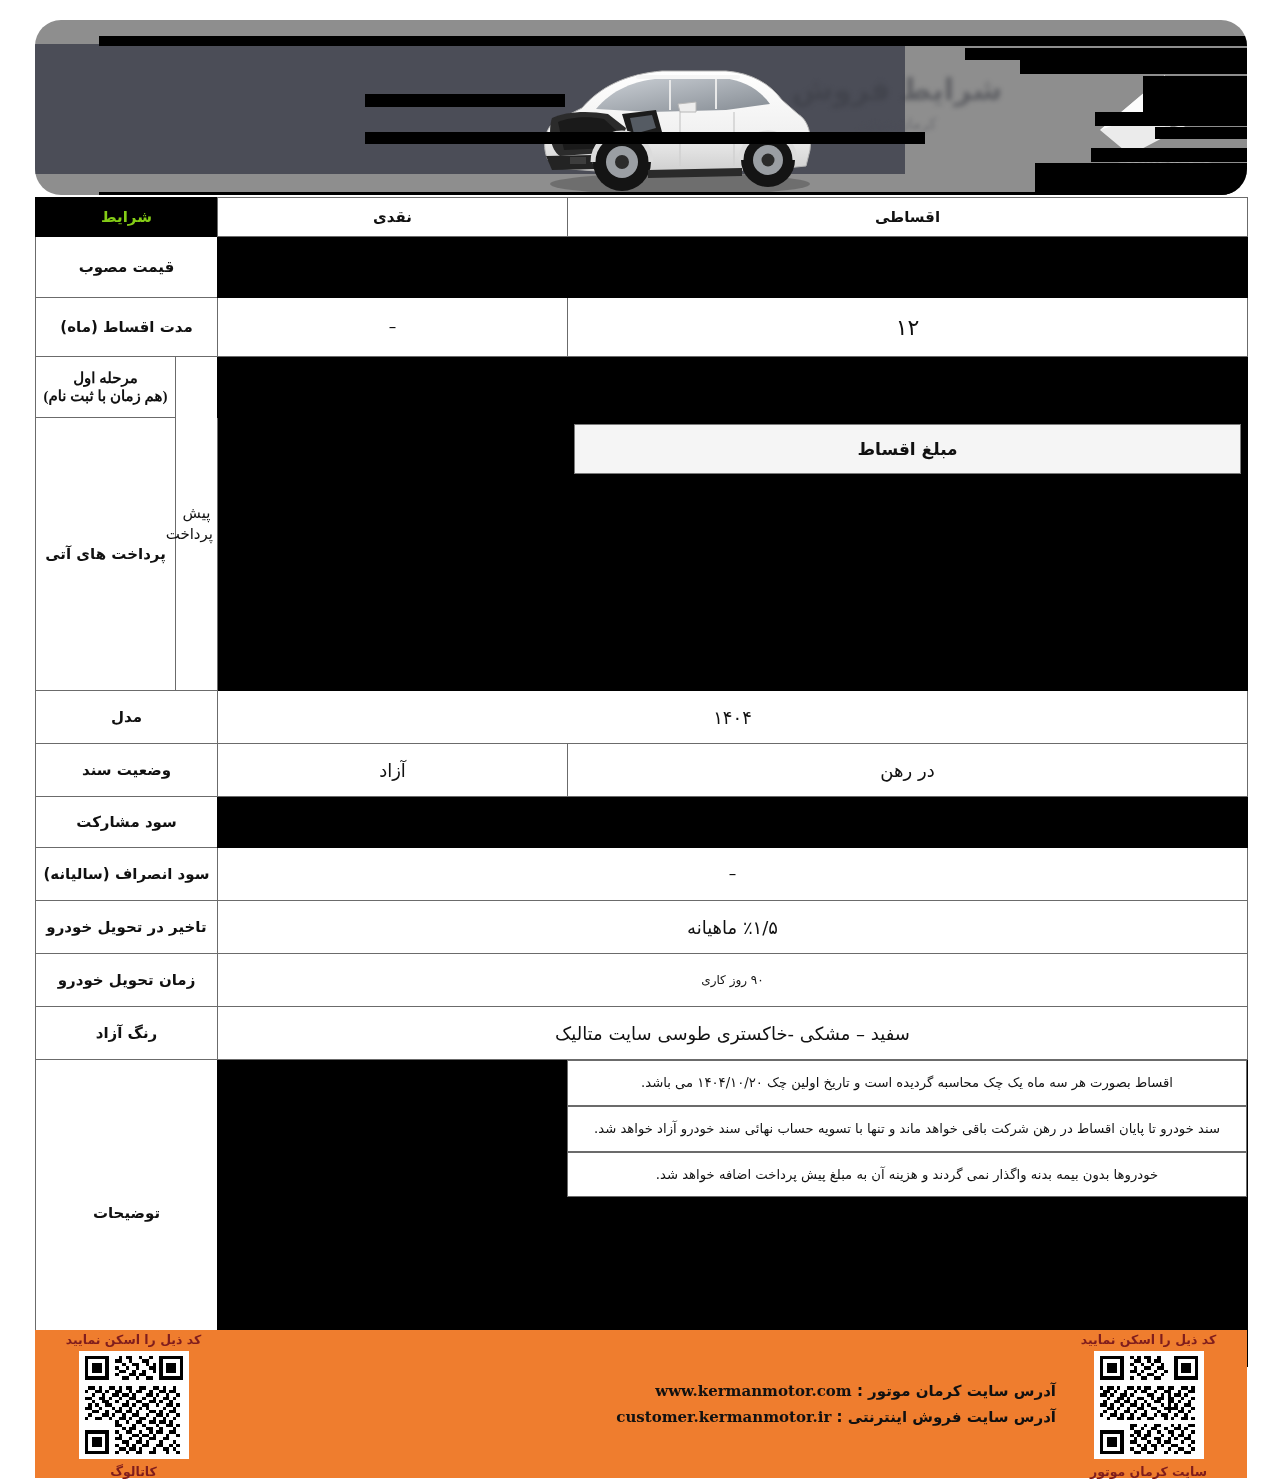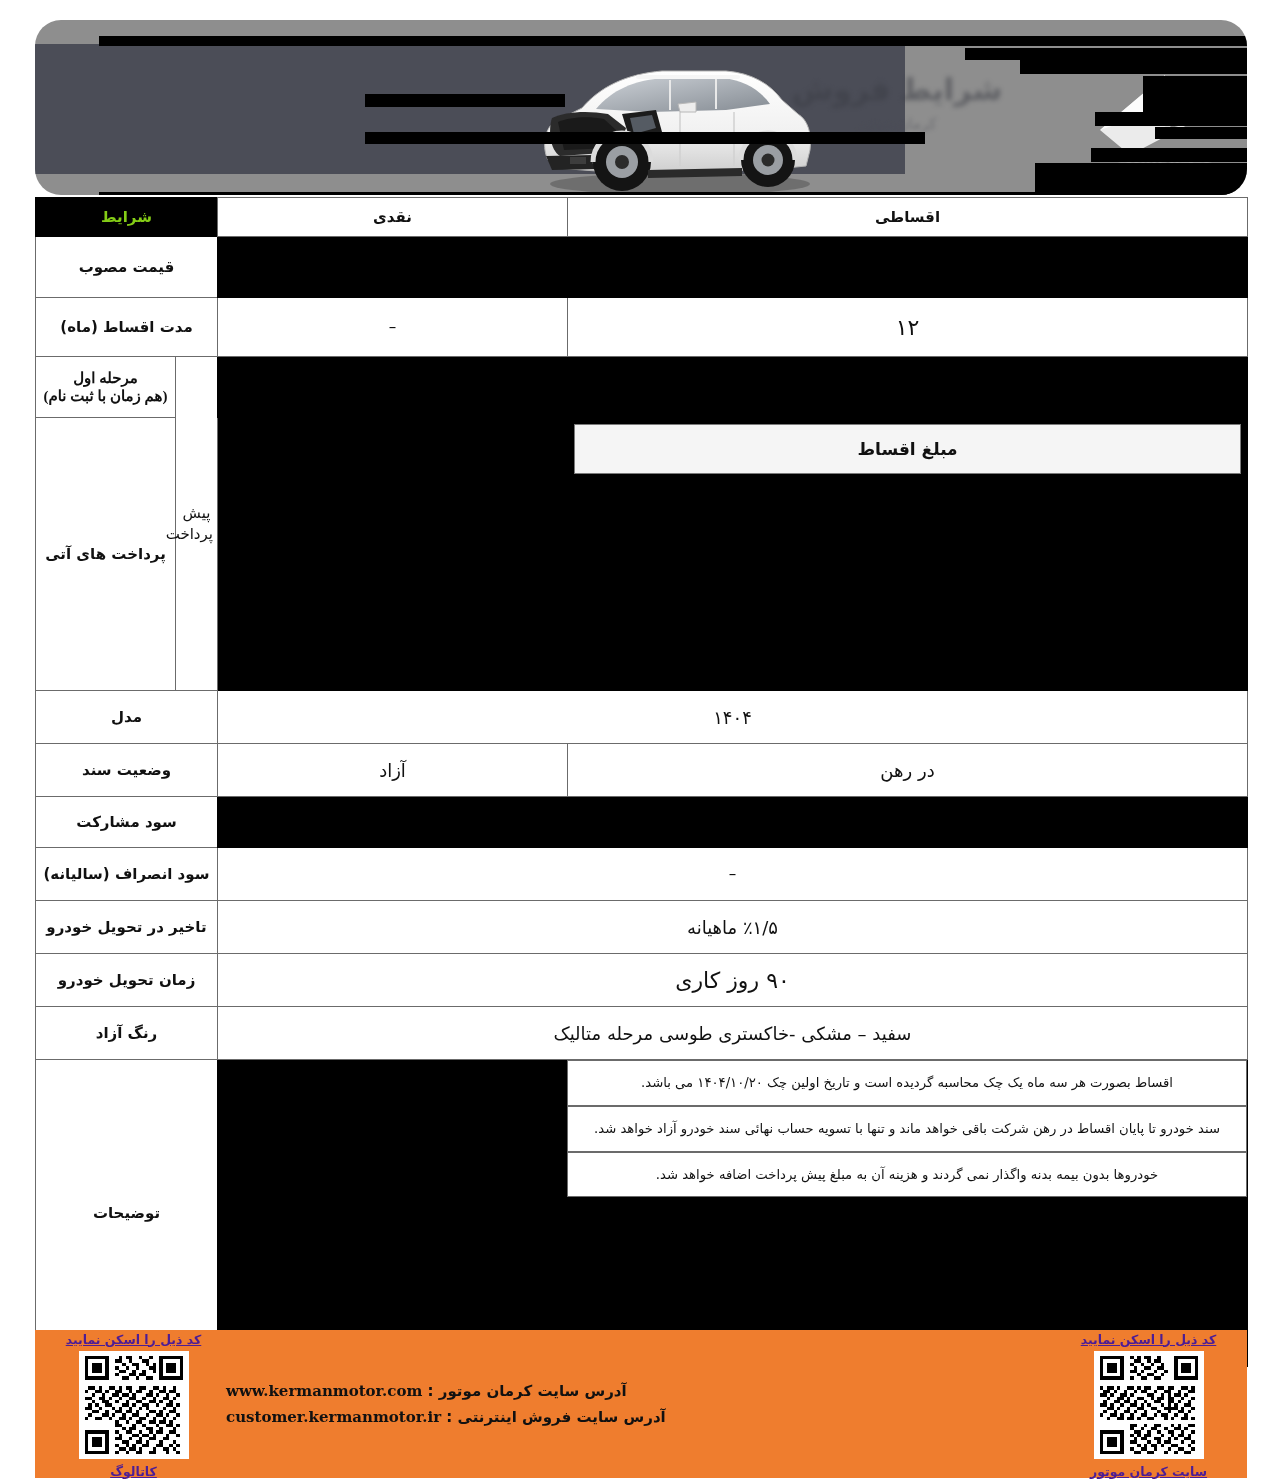--- a/index.html
+++ b/index.html
@@ -177,37 +177,36 @@
     background:#ef7d2e;
     display:flex;
     align-items:center;
     justify-content:space-between;
     box-sizing:border-box;
     padding:0 6px;
   }
   .qr-block{
     width:185px;
     text-align:center;
-    color:#4c1d95;
-    text-decoration:underline;
+    color:#7f1d1d;
   }
   .qr-cap{
     font-size:12.5px;font-weight:bold;margin:2px 0 4px;
   }
   .qr-img{
     width:110px;height:108px;margin:0 auto;background:#fff;padding:5px;
     box-sizing:border-box;
   }
   .qr-img svg{width:100%;height:100%;display:block;}
   .qr-label{
     font-size:12.5px;font-weight:bold;margin-top:5px;
   }
   .foot-center{
     flex:1;
-    text-align:left;
+    text-align:right;
     color:#111;
     line-height:1.75;
   }
   .foot-line{
     font-size:15px;font-weight:bold;direction:rtl;
   }
   .foot-line .url{
     font-family:"DejaVu Serif","Liberation Serif",serif;
     direction:ltr;display:inline-block;
   }
@@ -365,26 +364,26 @@
       <td colspan="2" class="val-alt dash" style="height:48px">–</td>
       <td colspan="2" class="lbl">سود انصراف (سالیانه)</td>
     </tr>
 
     <tr>
       <td colspan="2" style="height:48px;font-size:18px">٪۱/۵ ماهیانه</td>
       <td colspan="2" class="lbl">تاخیر در تحویل خودرو</td>
     </tr>
 
     <tr>
-      <td colspan="2" class="val-alt" style="height:48px;font-size:22px">۹۰ روز کاری</td>
+      <td colspan="2" class="val-alt" style="height:48px;font-size:12px">۹۰ روز کاری</td>
       <td colspan="2" class="lbl">زمان تحویل خودرو</td>
     </tr>
 
     <tr>
-      <td colspan="2" style="height:48px;font-size:18px">سفید – مشکی -خاکستری طوسی مرحله متالیک</td>
+      <td colspan="2" style="height:48px;font-size:18px">سفید – مشکی -خاکستری طوسی سایت متالیک</td>
       <td colspan="2" class="lbl">رنگ آزاد</td>
     </tr>
 
     <tr>
       <td colspan="2" class="notes-wrap" style="height:306px;vertical-align:top">
         <div class="notes-inner">
           <span class="note">اقساط بصورت هر سه ماه یک چک محاسبه گردیده است و تاریخ اولین چک ۱۴۰۴/۱۰/۲۰ می باشد.</span>
           <span class="note">سند خودرو تا پایان اقساط در رهن شرکت باقی خواهد ماند و تنها با تسویه حساب نهائی سند خودرو آزاد خواهد شد.</span>
           <span class="note">خودروها بدون بیمه بدنه واگذار نمی گردند و هزینه آن به مبلغ پیش پرداخت اضافه خواهد شد.</span>
         </div>

